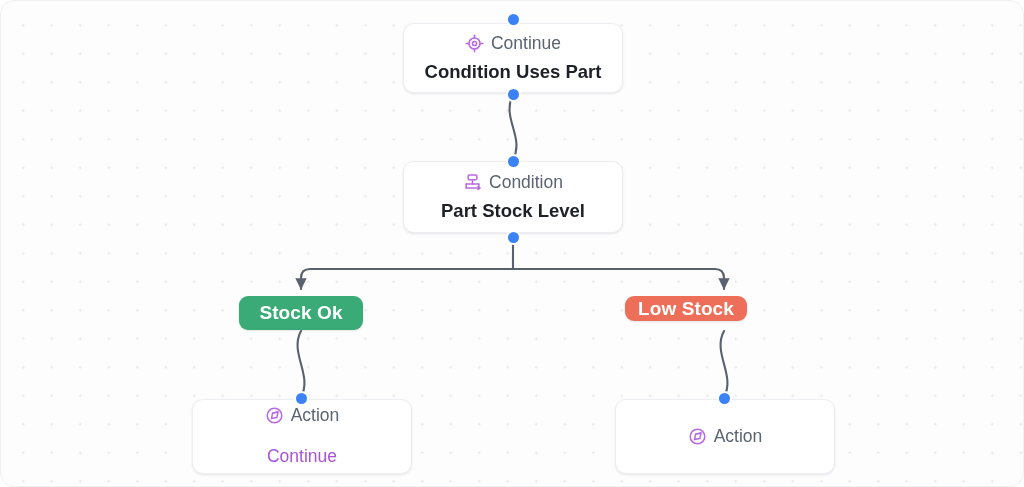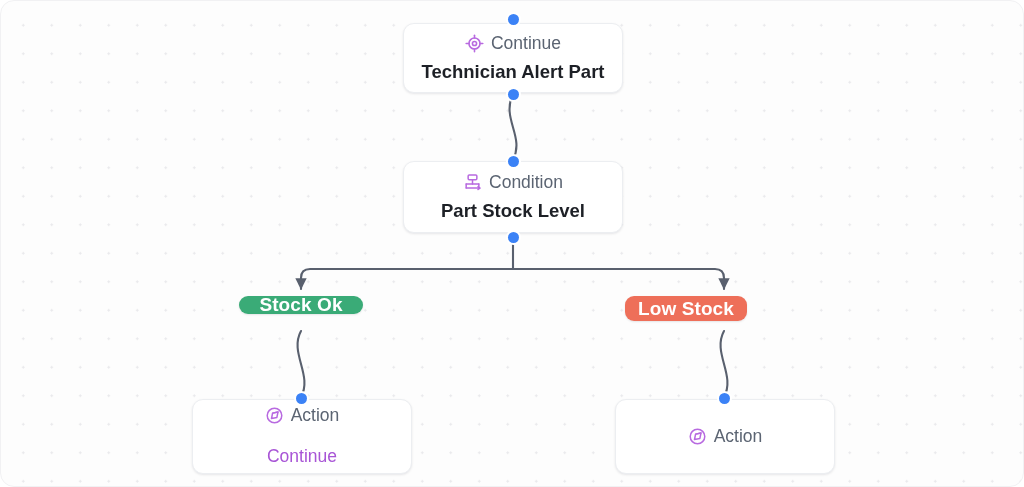--- a/index.html
+++ b/index.html
@@ -112,21 +112,21 @@
     align-items: center;
     justify-content: center;
     border-radius: 9px;
     color: #ffffff;
     font-size: 19px;
     font-weight: bold;
     letter-spacing: 0.1px;
     white-space: nowrap;
     box-shadow: 0 1px 2px rgba(16,24,40,0.10);
   }
-  #badge-stock-ok  { left: 238px; top: 295px; width: 124px; height: 18px; background: #3aab77; }
+  #badge-stock-ok  { left: 238px; top: 295px; width: 124px; height: 34px; background: #3aab77; }
   #badge-low-stock { left: 624px; top: 295px; width: 122px; height: 25px; background: #ee6f59; }
 
   
   .handle {
     position: absolute;
     width: 11px;
     height: 11px;
     border-radius: 50%;
     background: #3b82f6;
     box-shadow: 0 0 0 2px #ffffff;
@@ -162,21 +162,21 @@
           <circle cx="12" cy="12" r="7"></circle>
           <circle cx="12" cy="12" r="2.6"></circle>
           <line x1="12" y1="1.5" x2="12" y2="5"></line>
           <line x1="12" y1="19" x2="12" y2="22.5"></line>
           <line x1="1.5" y1="12" x2="5" y2="12"></line>
           <line x1="19" y1="12" x2="22.5" y2="12"></line>
         </svg>
       </span>
       <span>Continue</span>
     </div>
-    <div class="node-title">Technician Alert Part</div>
+    <div class="node-title">Condition Uses Part</div>
   </div>
 
   <div class="node" id="node-condition">
     <div class="node-kind">
       <span class="kind-icon">
         <svg viewBox="0 0 24 24" width="19" height="19" fill="none" stroke="#b86ae0" stroke-width="1.9" stroke-linecap="round" stroke-linejoin="round">
           <rect x="6.5" y="2.5" width="11" height="6" rx="1.4"></rect>
           <line x1="12" y1="8.5" x2="12" y2="14"></line>
           <line x1="4" y1="14" x2="20" y2="14"></line>
           <line x1="4" y1="14" x2="4" y2="19"></line>

